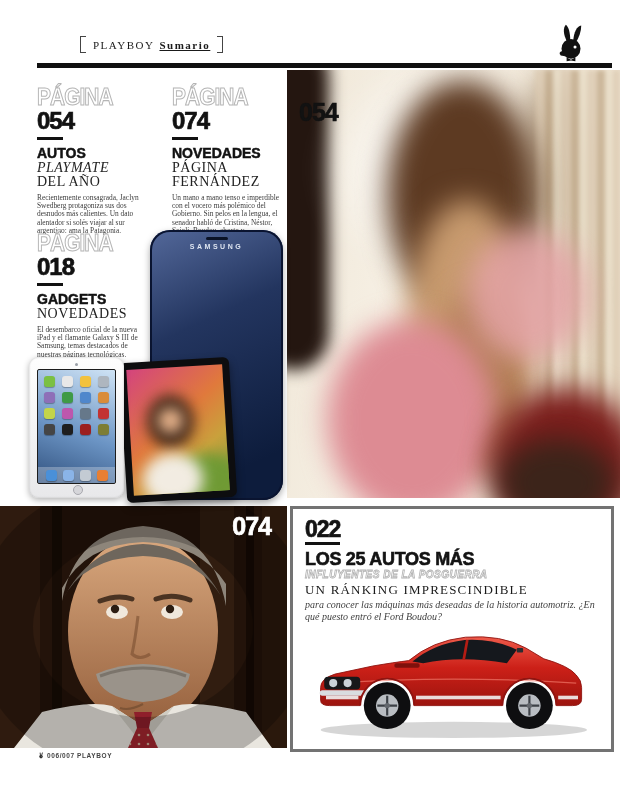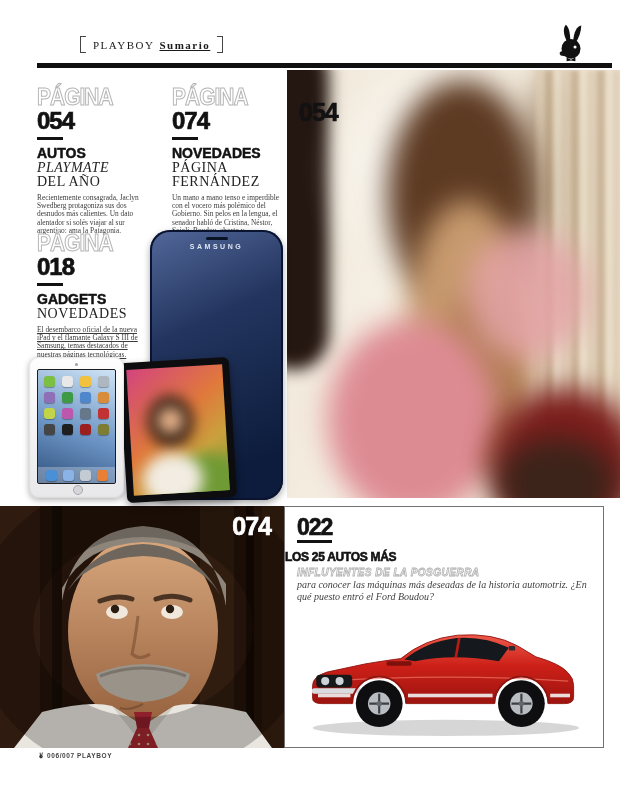--- a/index.html
+++ b/index.html
@@ -104,27 +104,27 @@
   .gt-face{left:28px;top:40px;width:26px;height:26px;background:#e8b48c;}
   .gt-dress{left:10px;bottom:-12px;width:60px;height:52px;background:#f2ece2;}
   .gt-grass{right:-14px;bottom:-16px;width:70px;height:54px;background:#6f9a34;}
 
   
   .mphoto{position:absolute;left:0;top:506px;width:287px;height:242px;overflow:hidden;background:#1c0f08;}
   .mphoto svg{display:block;}
   .mphoto .photo-num{right:16px;top:6px;left:auto;color:#ffffff;position:absolute;}
 
   
-  .autos{position:absolute;left:284px;top:506px;width:318px;height:240px;background:#fff;
-         border:1px solid #737373;}
+  .autos{position:absolute;left:290px;top:506px;width:318px;height:240px;background:#fff;
+         border:3px solid #737373;}
   .autos-num{display:inline-block;font-weight:900;font-size:23px;line-height:23px;letter-spacing:-1px;
              -webkit-text-stroke:.7px #121212;border-bottom:3px solid #121212;
              margin:9px 0 5px 12px;padding-bottom:1px;}
-  .autos-title{font-weight:900;font-size:12px;line-height:19px;letter-spacing:-.3px;
-               -webkit-text-stroke:.6px #121212;}
+  .autos-title{font-weight:900;font-size:18px;line-height:19px;letter-spacing:-.3px;
+               -webkit-text-stroke:.6px #121212;margin-left:12px;}
   .autos-sub-outline{font-weight:700;font-style:italic;font-size:10px;line-height:12px;
                      letter-spacing:.5px;color:#ffffff;-webkit-text-stroke:.8px #b2b2b2;
                      margin-left:12px;}
   .autos-sub{font-family:"Liberation Serif",serif;font-size:13px;line-height:15px;
              letter-spacing:1.2px;color:#1a1a1a;margin:1px 0 2px 12px;}
   .autos-copy{font-family:"Liberation Serif",serif;font-style:italic;font-size:10px;
               line-height:12px;color:#3f3f3f;margin-left:12px;width:292px;}
   .car{position:absolute;left:3px;bottom:2px;width:312px;height:135px;}
 
   
@@ -176,21 +176,21 @@
     <div class="sertit">FERNÁNDEZ</div>
     <div class="copy" style="width:112px;">Un mano a mano tenso e imperdible con el vocero más polémico del Gobierno. Sin pelos en la lengua, el senador habló de Cristina, Néstor, Scioli, Boudou, aborto y despenalización del consumo.</div>
   </div>
 
   <div class="tcol" style="left:37px;top:232px;">
     <div class="eyebrow">PÁGINA</div>
     <div class="pnum">018</div>
     <div class="minirule"></div>
     <div class="kicker it">GADGETS</div>
     <div class="sertit">NOVEDADES</div>
-    <div class="copy" style="width:106px;text-decoration:underline;">El desembarco oficial de la nueva iPad y el flamante Galaxy S III de Samsung, temas destacados de nuestras páginas tecnológicas.</div>
+    <div class="copy" style="width:106px;">El desembarco oficial de la nueva iPad y el flamante Galaxy S III de Samsung, temas destacados de nuestras páginas tecnológicas.</div>
   </div>
 
   <div class="wphoto">
     <div class="wp-darkleft"></div>
     <div class="blob wp-glow"></div>
     <div class="blob wp-cols wp-colshade"></div>
     <div class="wp-cols"></div>
     <div class="blob wp-hair"></div>
     <div class="blob wp-skin"></div>
     <div class="blob wp-skin2"></div>
@@ -285,20 +285,21 @@
       <rect width="287" height="242" fill="none"></rect>
       <ellipse cx="143" cy="121" rx="140" ry="120" fill="none" stroke="rgba(0,0,0,0.45)" stroke-width="60" opacity=".5"></ellipse>
     </svg>
     <div class="photo-num">074</div>
   </div>
 
   <div class="autos">
     <div class="autos-num">022</div>
     <div class="autos-title">LOS 25 AUTOS MÁS</div>
     <div class="autos-sub-outline">INFLUYENTES DE LA POSGUERRA</div>
+    <div class="autos-sub">UN RÁNKING IMPRESCINDIBLE</div>
     <div class="autos-copy">para conocer las máquinas más deseadas de la historia automotriz. ¿En qué puesto entró el Ford Boudou?</div>
     <svg class="car" viewBox="0 0 320 150">
       <defs>
         <linearGradient id="carGrad" x1="0" y1="0" x2="0" y2="1">
           <stop offset="0" stop-color="#ef5a4a"></stop>
           <stop offset=".45" stop-color="#cc2018"></stop>
           <stop offset="1" stop-color="#9c140e"></stop>
         </linearGradient>
       </defs>
       <ellipse cx="162" cy="131" rx="148" ry="9" fill="rgba(0,0,0,0.16)"></ellipse>

